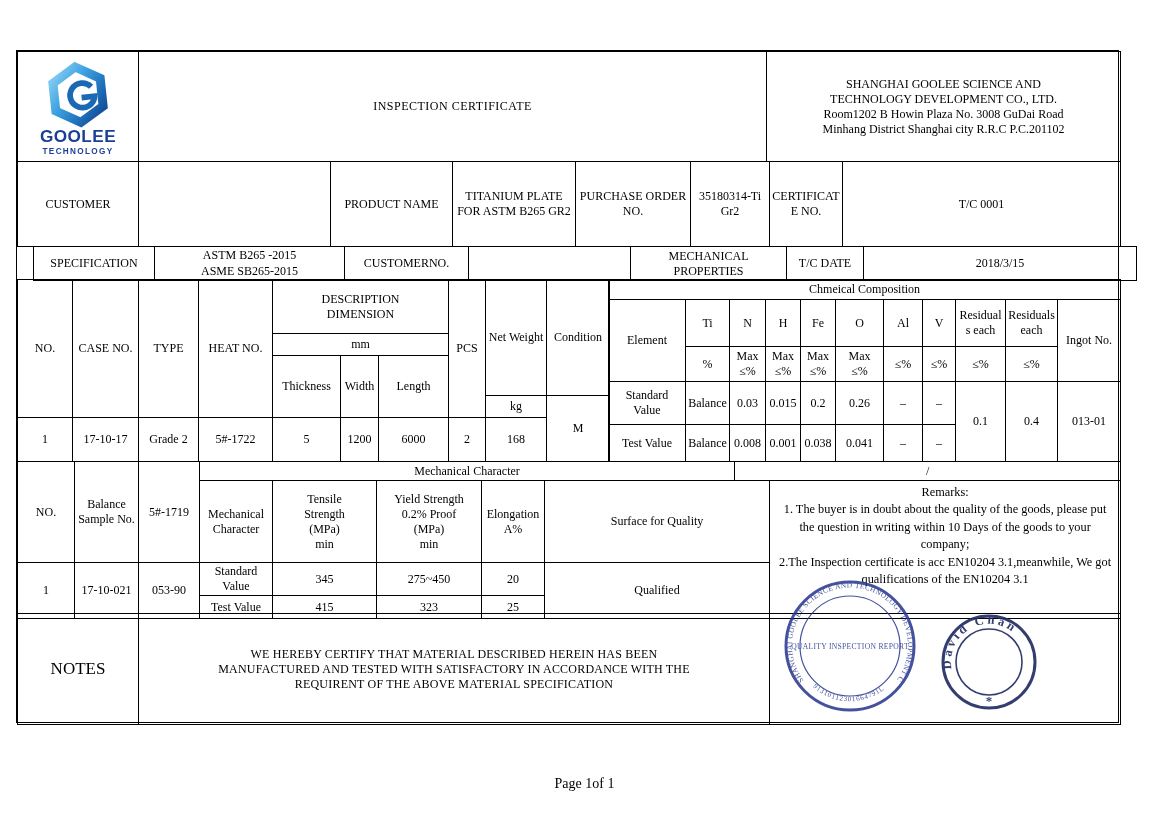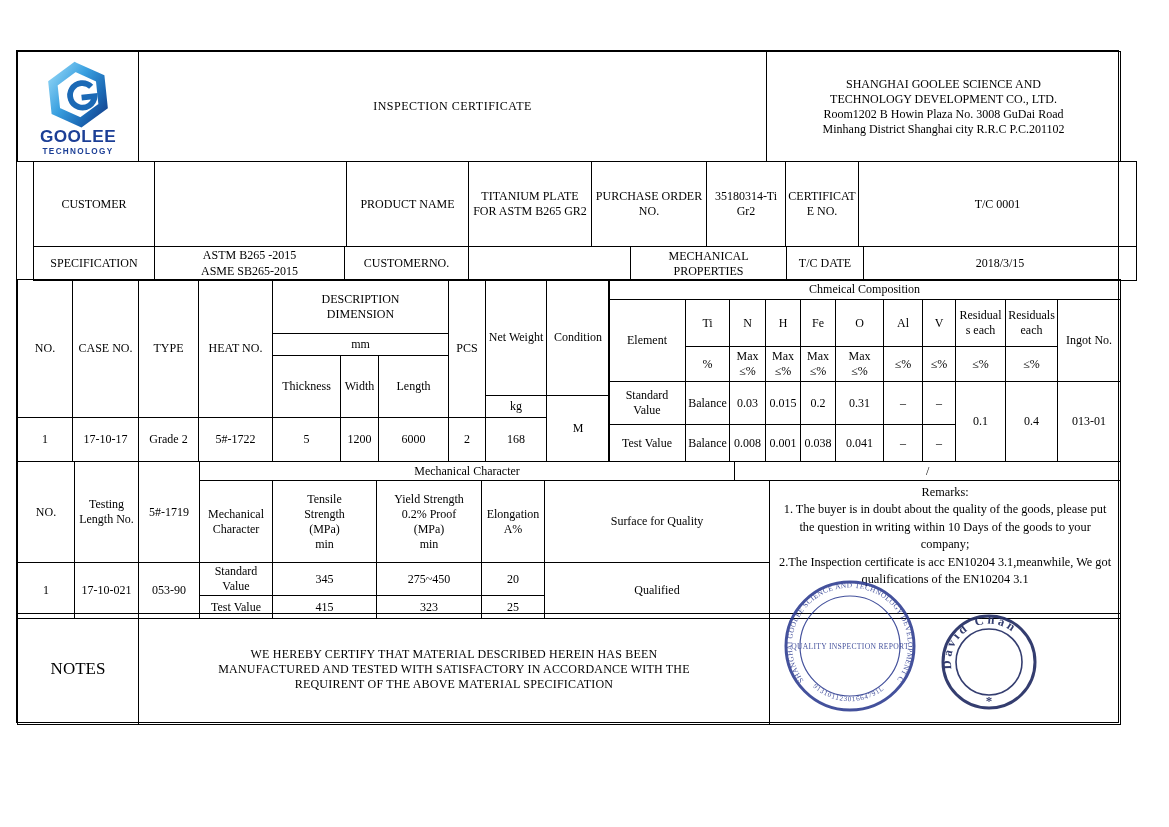--- a/index.html
+++ b/index.html
@@ -68,21 +68,21 @@
         <td class="addr-cell">
           <div>SHANGHAI GOOLEE SCIENCE AND</div>
           <div>TECHNOLOGY DEVELOPMENT CO., LTD.</div>
           <div>Room1202 B Howin Plaza No. 3008 GuDai Road</div>
           <div>Minhang District Shanghai city R.R.C P.C.201102</div>
         </td>
       </tr>
     </tbody>
       </table>
 
-    <table class="band" style="left:16px;top:110px;width:1103px;height:85px;">
+    <table class="band" style="left:0;top:110px;width:1103px;height:85px;">
       <colgroup>
         <col style="width:121px">
           <col style="width:192px">
           <col style="width:122px">
           <col style="width:123px">
         <col style="width:115px">
           <col style="width:79px">
           <col style="width:73px">
           <col style="width:278px">
       </colgroup>
@@ -220,21 +220,21 @@
         <td>≤%</td>
         <td>≤%</td>
         <td>≤%</td>
       </tr>
       <tr style="height:43px;">
         <td>Standard Value</td>
         <td>Balance</td>
         <td>0.03</td>
         <td>0.015</td>
         <td>0.2</td>
-        <td>0.31</td>
+        <td>0.26</td>
         <td>–</td>
         <td>–</td>
         <td rowspan="2">0.1</td>
         <td rowspan="2">0.4</td>
         <td rowspan="2">013-01</td>
       </tr>
       <tr style="height:37px;">
         <td>Test Value</td>
         <td>Balance</td>
         <td>0.008</td>
@@ -256,21 +256,21 @@
         <col style="width:104px">
           <col style="width:105px">
           <col style="width:63px">
           <col style="width:190px">
         <col style="width:35px">
           <col style="width:351px">
       </colgroup>
       <tbody>
           <tr style="height:19px;">
         <td rowspan="2">NO.</td>
-        <td rowspan="2">Testing Length No.</td>
+        <td rowspan="2">Balance Sample No.</td>
         <td rowspan="2">5#-1719</td>
         <td colspan="5">Mechanical Character</td>
         <td colspan="2">/</td>
       </tr>
       <tr style="height:82px;">
         <td class="pre">Mechanical
 Character</td>
         <td class="pre">Tensile
 Strength
 (MPa)
@@ -346,13 +346,14 @@
       <path id="arcName" d="M 15.3 63.8 A 38 38 0 1 1 86.7 63.8" fill="none"></path>
     </defs>
     <circle cx="51" cy="51" r="46" fill="none" stroke="#232d63" stroke-width="3"></circle>
     <circle cx="51" cy="51" r="33" fill="none" stroke="#232d63" stroke-width="1.6"></circle>
     <text font-family="Liberation Serif, serif" font-size="12.5" font-weight="bold" fill="#232d63" letter-spacing="3">
       <textPath href="#arcName" startOffset="6">David Chan</textPath>
     </text>
     <text x="51" y="94" text-anchor="middle" font-family="Liberation Serif, serif" font-size="13" font-weight="bold" fill="#232d63">*</text>
   </svg>
 
+  <div class="footer">Page 1of 1</div>
 </div>
 
 </body></html>

